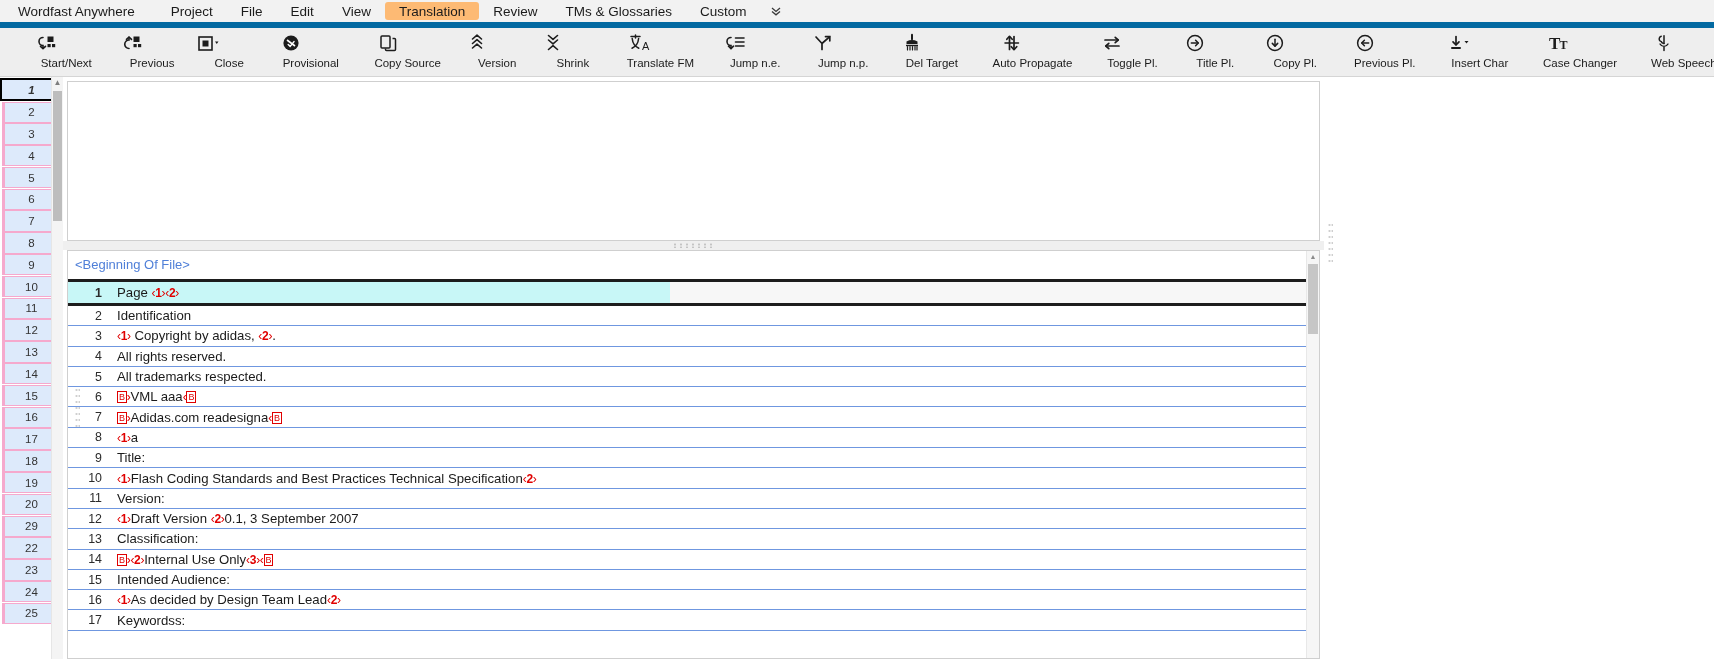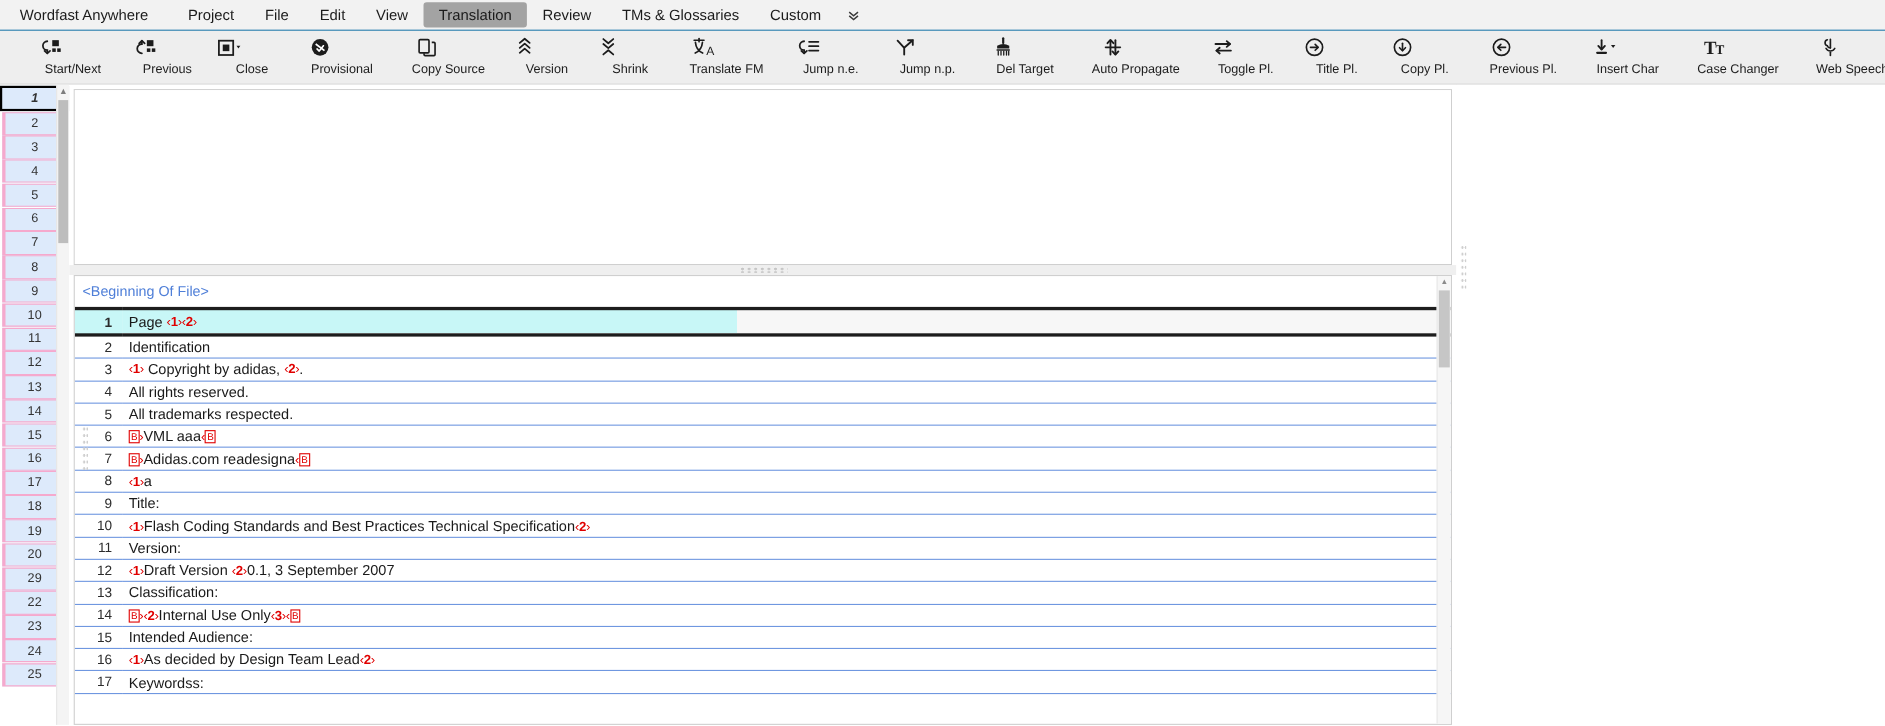--- a/index.html
+++ b/index.html
@@ -13,39 +13,39 @@
     overflow: hidden;
     font-family: "Liberation Sans", sans-serif;
     color: #1a1a1a;
     -webkit-font-smoothing: antialiased;
   }
 
   
   .menubar {
     height: 28px;
     background: #f2f2f2;
-    border-bottom: 1px solid #0369a1;
+    border-bottom: 6px solid #0369a1;
     display: flex;
     align-items: stretch;
     padding-left: 6px;
     box-sizing: border-box;
   }
   .menu-item {
     display: flex;
     align-items: center;
     padding: 0 14px;
     font-size: 13.5px;
     color: #1b1b1b;
     white-space: nowrap;
     cursor: default;
     border-radius: 3px;
     margin: 2px 0;
   }
   .menu-item.active {
-    background: #a3a3a3;
+    background: #fdba74;
   }
   .menu-item:first-child { padding-left: 12px; padding-right: 22px; }
   .menu-chevron {
     display: flex;
     align-items: center;
     justify-content: center;
     width: 30px;
     margin: 2px 0;
     color: #3a3a3a;
     font-size: 11px;

